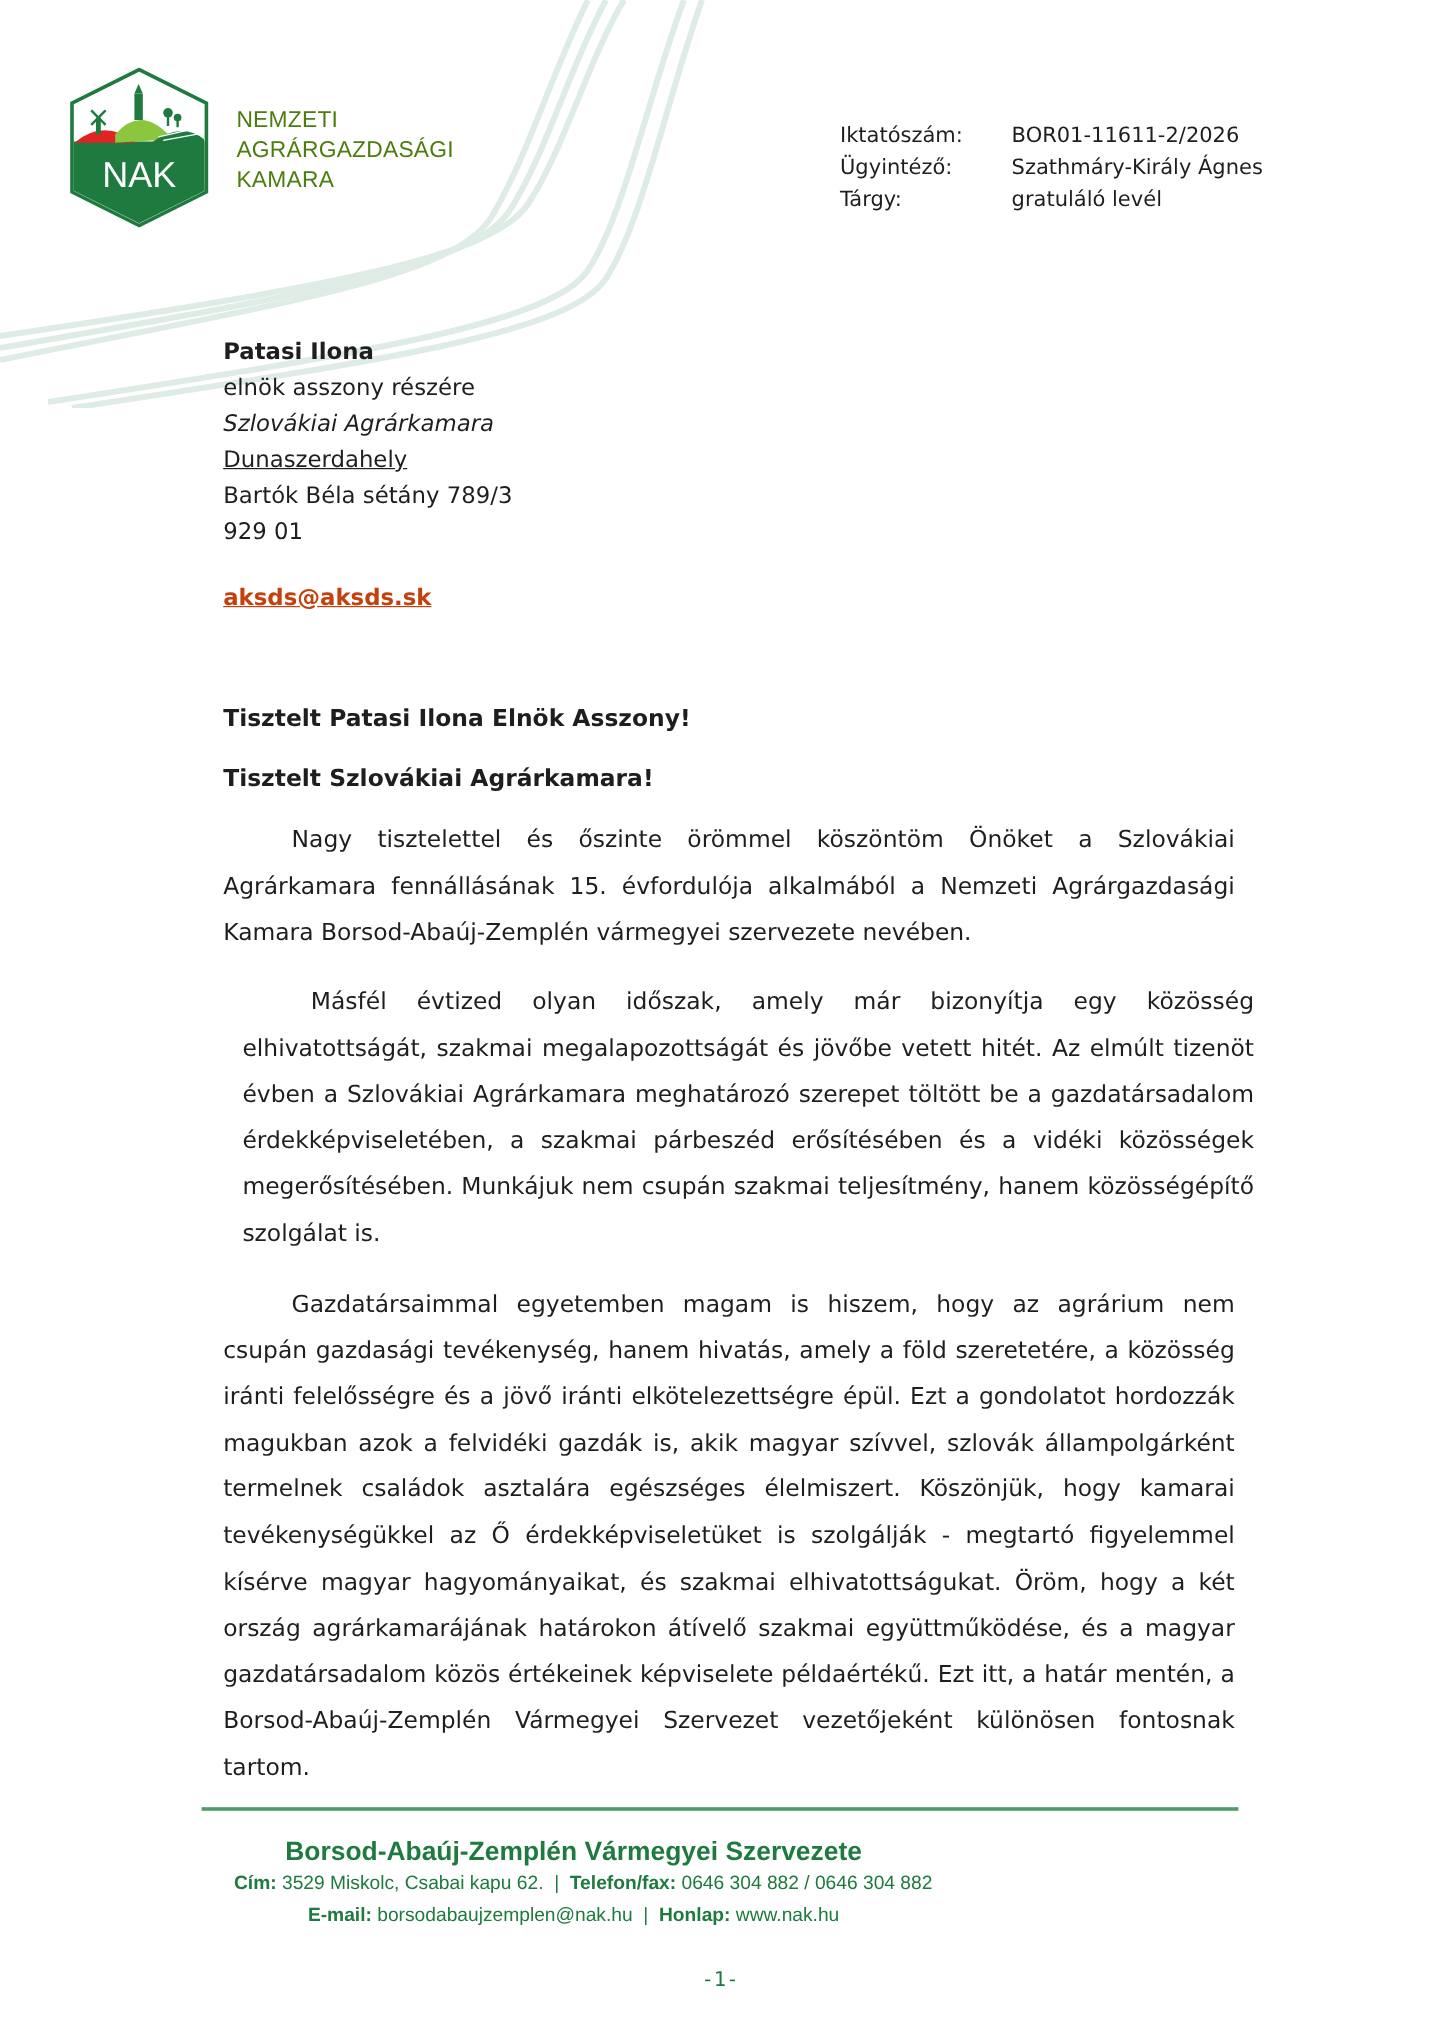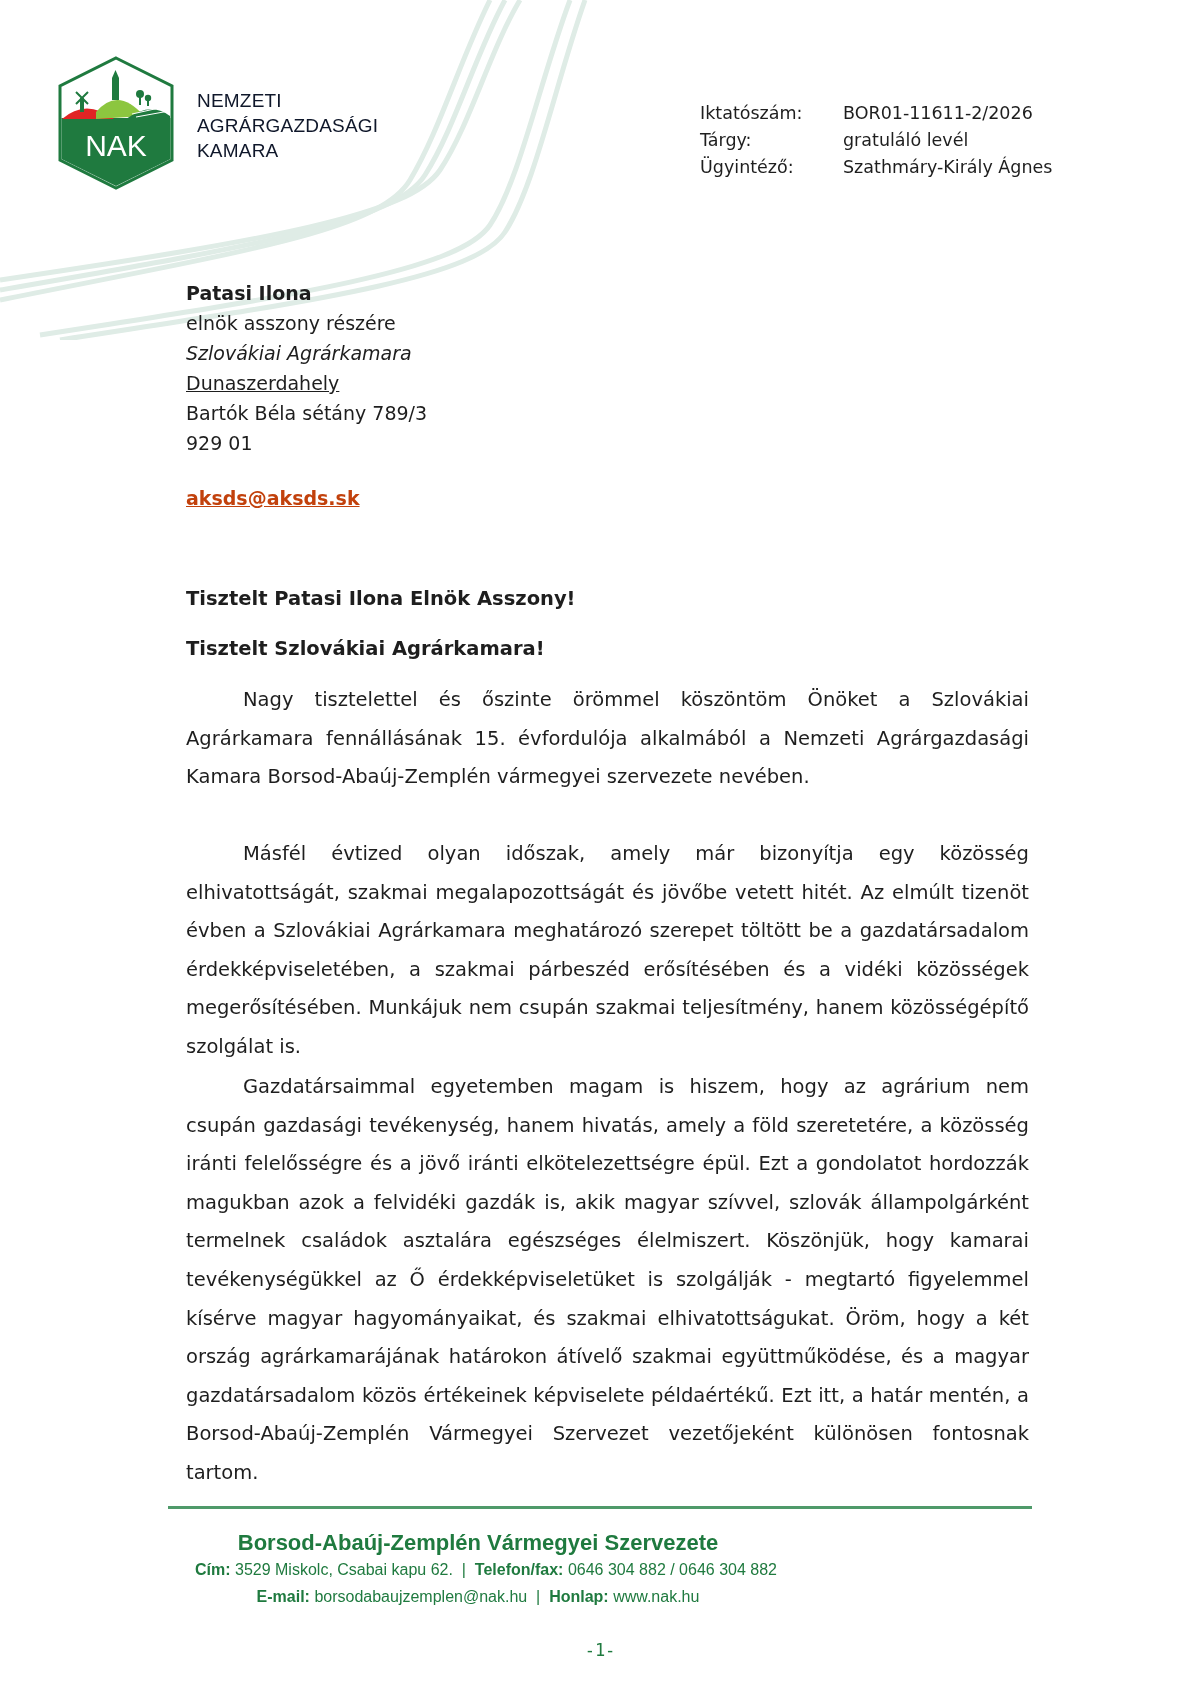--- a/index.html
+++ b/index.html
@@ -2,21 +2,21 @@
 <html><head>
   <meta charset="utf-8">
   <style>
     * { margin: 0; padding: 0; box-sizing: border-box; }
     html, body { width: 1200px; height: 1697px; background: #ffffff; overflow: hidden; }
     body { position: relative; font-family: "DejaVu Sans", sans-serif; color: #1e1e1e; }
 
     .swoosh { position: absolute; left: 0; top: 0; width: 1200px; height: 340px; pointer-events: none; }
 
     .logo { position: absolute; left: 56px; top: 56px; width: 120px; height: 134px; }
-    .logo-text { position: absolute; left: 197px; top: 88px; color: #0f172a;
+    .logo-text { position: absolute; left: 197px; top: 88px; color: #4d7c0f;
       font-family: "Liberation Sans", sans-serif; font-size: 19px; line-height: 25px; letter-spacing: 0.2px; }
     .logo-text div { display: block; }
 
     .meta { position: absolute; left: 700px; top: 100px; font-size: 17.5px; line-height: 27px; }
     .meta-row { display: flex; }
     .meta-label { width: 143px; }
     .meta-value { white-space: nowrap; }
 
     .address { position: absolute; left: 186px; top: 278px; font-size: 19px; line-height: 30px; }
     .address .name { font-weight: bold; }
@@ -25,21 +25,21 @@
     .email { position: absolute; left: 186px; top: 487px; font-size: 19px; font-weight: bold;
       color: #c2410c; text-decoration: underline; }
 
     .greeting { position: absolute; left: 186px; font-size: 19.5px; font-weight: bold; text-align: center; }
     .g1 { top: 587px; }
     .g2 { top: 637px; }
 
     .para { position: absolute; left: 186px; width: 843px; font-size: 19.5px; line-height: 38.6px;
       text-align: justify; text-indent: 57px; }
     .p1 { top: 681px; }
-    .p2 { top: 835px; }
+    .p2 { top: 816px; margin-left: 16px; }
     .p3 { top: 1068px; }
 
     .footer-rule { position: absolute; left: 168px; top: 1506px; width: 864px; height: 3px; background: #4f9a6a; }
     .footer { position: absolute; left: 0; width: 956px; text-align: center; font-family: "Liberation Sans", sans-serif; color: #1f7a3f; }
     .f-title { top: 1530px; font-size: 22px; font-weight: bold; }
     .f-line1 { top: 1561px; font-size: 16px; padding-left: 16px; }
     .f-line2 { top: 1588px; font-size: 16px; }
     .footer b { font-weight: bold; }
     .page-num { position: absolute; left: 0; width: 1200px; top: 1640px; text-align: center;
       font-size: 17px; color: #1f7a3f; font-family: "DejaVu Sans Mono", monospace; }
@@ -80,26 +80,26 @@
   <div>AGRÁRGAZDASÁGI</div>
   <div>KAMARA</div>
 </div>
 
 <div class="meta">
   <div class="meta-row">
     <span class="meta-label">Iktatószám:</span>
     <span class="meta-value">BOR01-11611-2/2026</span>
   </div>
   <div class="meta-row">
+    <span class="meta-label">Ügyintéző:</span>
+    <span class="meta-value">Szathmáry-Király Ágnes</span>
+  </div>
+  <div class="meta-row">
     <span class="meta-label">Tárgy:</span>
     <span class="meta-value">gratuláló levél</span>
-  </div>
-  <div class="meta-row">
-    <span class="meta-label">Ügyintéző:</span>
-    <span class="meta-value">Szathmáry-Király Ágnes</span>
   </div>
 </div>
 
 <div class="address">
   <div class="name">Patasi Ilona</div>
   <div>elnök asszony részére</div>
   <div class="org">Szlovákiai Agrárkamara</div>
   <div><span class="city">Dunaszerdahely</span></div>
   <div>Bartók Béla sétány 789/3</div>
   <div>929 01</div>

